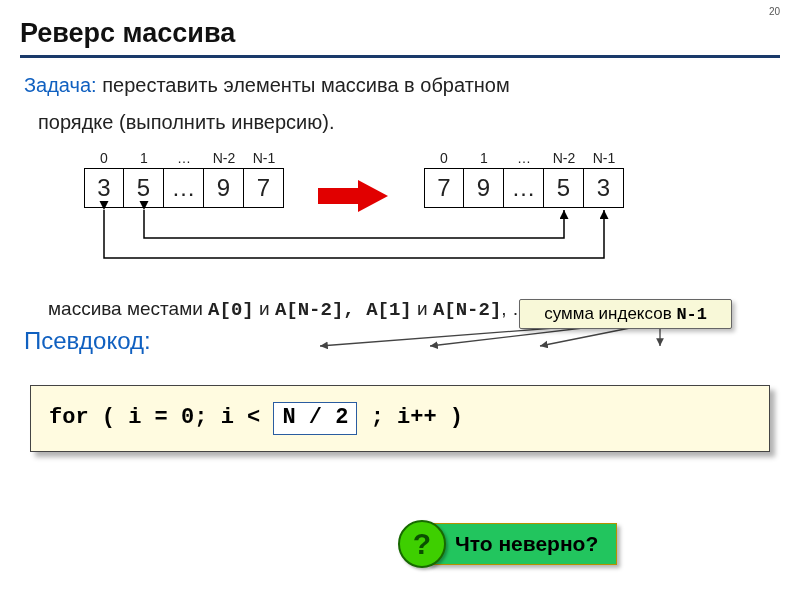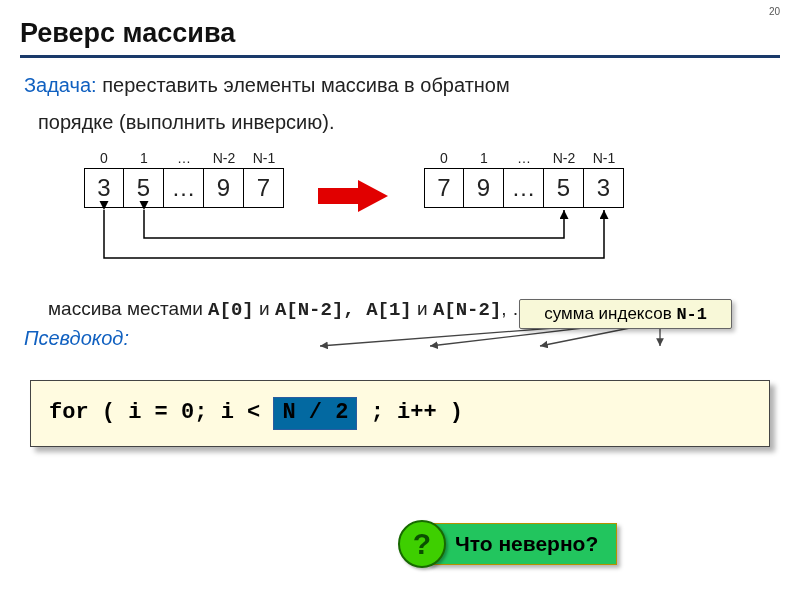--- a/index.html
+++ b/index.html
@@ -84,37 +84,37 @@
     top: 299px;
     background: #f8f8d8;
     border: 1px solid #666;
     border-radius: 2px;
     padding: 4px 24px;
     font-size: 17px;
     box-shadow: 3px 3px 4px rgba(0,0,0,0.25);
     z-index: 5;
   }
   .callout .mono2 { font-family: "Courier New", monospace; font-weight: bold; }
-  .pseudo-label { color: #1060c0; font-size: 20px; margin-top: 6px; font-style: italic; }
+  .pseudo-label { color: #1060c0; font-size: 24px; margin-top: 6px; }
   .codebox {
     margin: 30px 30px 0 30px;
     background: #fffbe0;
     border: 1.5px solid #444;
     box-shadow: 5px 5px 5px rgba(0,0,0,0.3);
     padding: 16px 18px;
     font-family: "Courier New", monospace;
     font-size: 22px;
     font-weight: bold;
     color: #000;
     line-height: 1.4;
   }
   .comment { color: #1060c0; }
   .highlight {
     display: inline-block;
-    background: #0369a1;
+    background: #ffffff;
     border: 1.5px solid #2a5ca0;
     padding: 0 8px;
     color: #000;
   }
   .footbox {
     position: absolute;
     left: 380px;
     bottom: 32px;
     display: flex;
     align-items: center;

